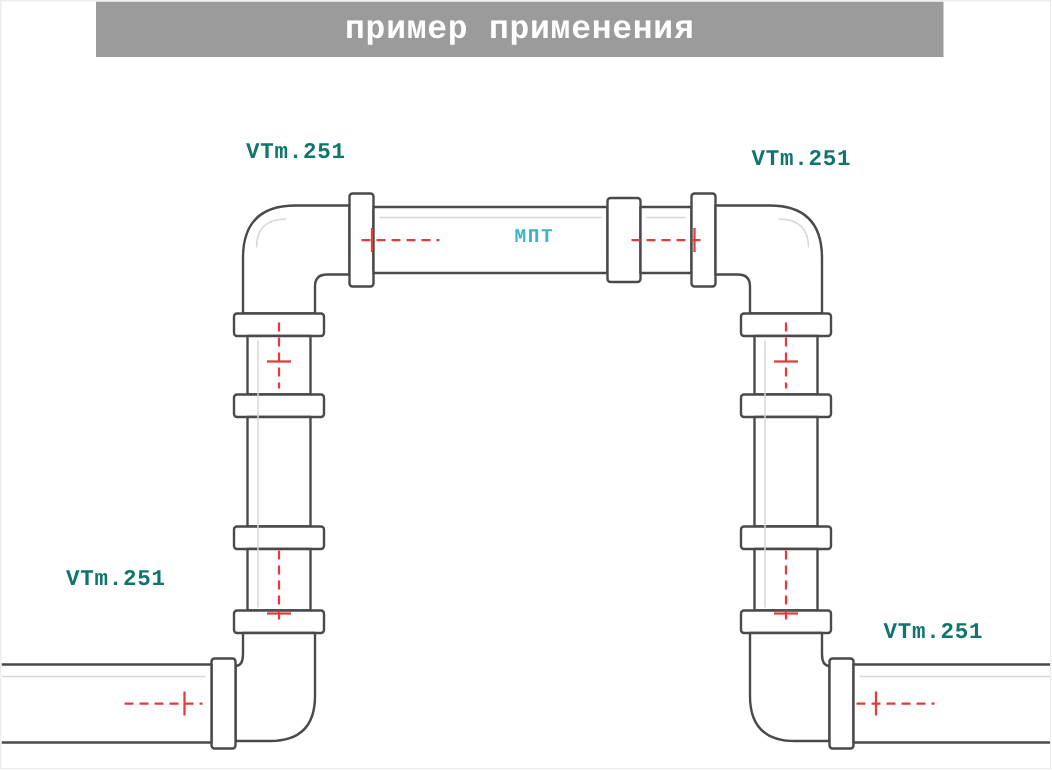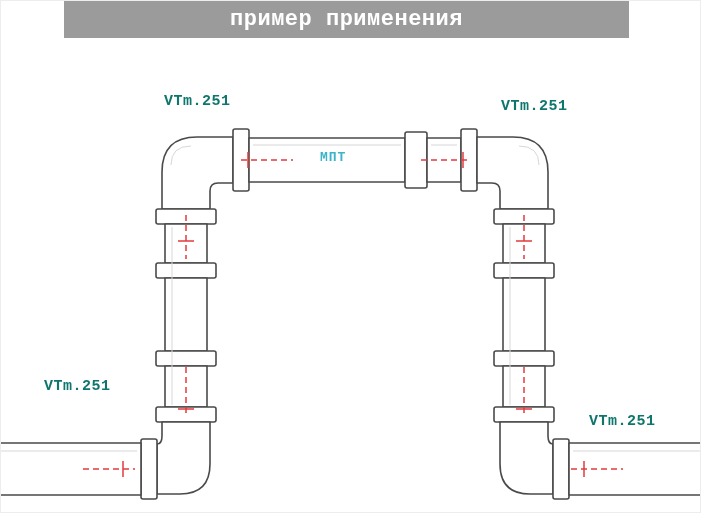--- a/index.html
+++ b/index.html
@@ -42,21 +42,21 @@
     font-weight: bold;
     white-space: nowrap;
     letter-spacing: 0.5px;
   }
   .label-tl { left: 163px; top: 92px; }
   .label-tr { left: 500px; top: 97px; }
   .label-bl { left: 43px;  top: 377px; }
   .label-br { left: 588px; top: 412px; }
   .pipe-label {
     position: absolute;
-    left: 319px;
+    left: 342px;
     top: 149px;
     color: #3db3c9;
     font-size: 13px;
     font-weight: bold;
     letter-spacing: 1px;
   }
 </style>
 </head>
 <body>
 

